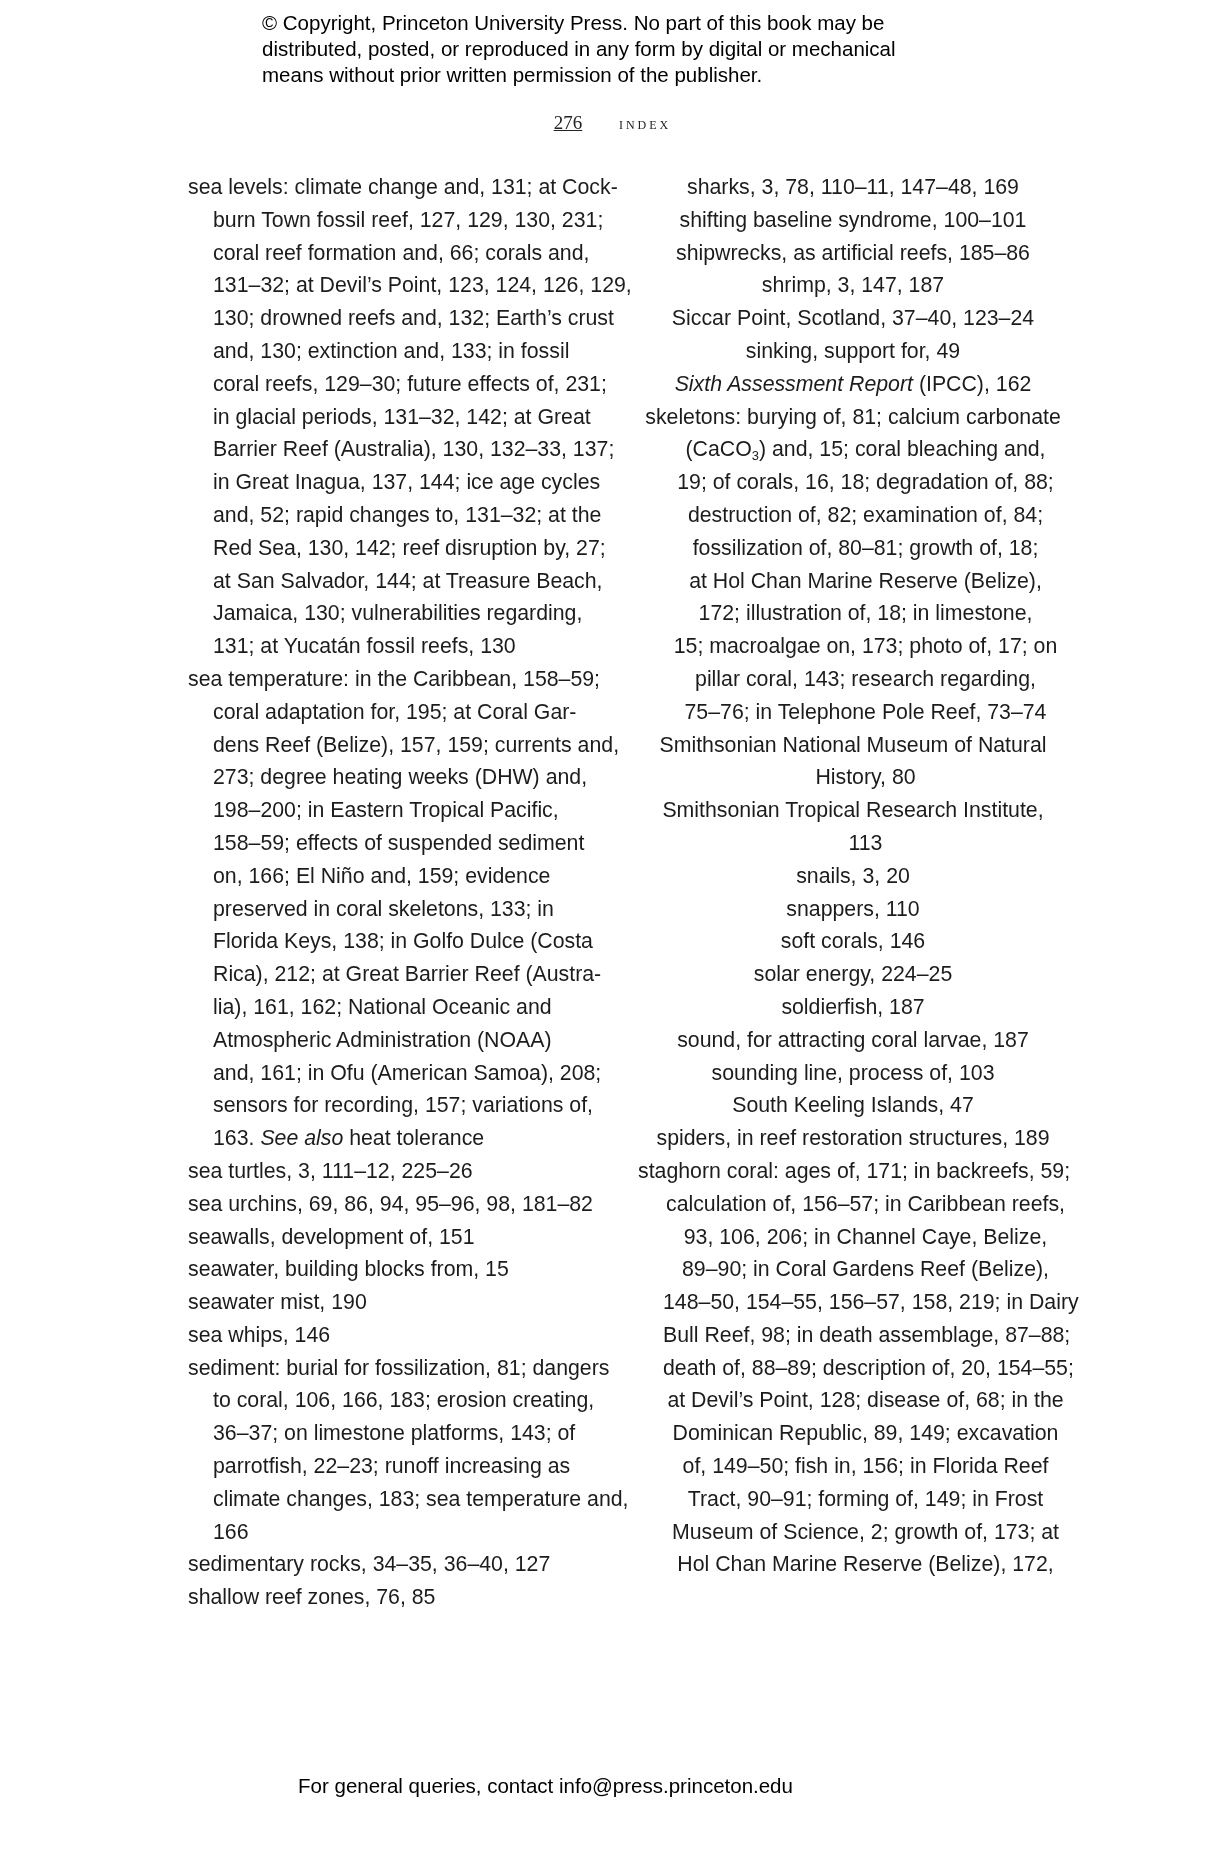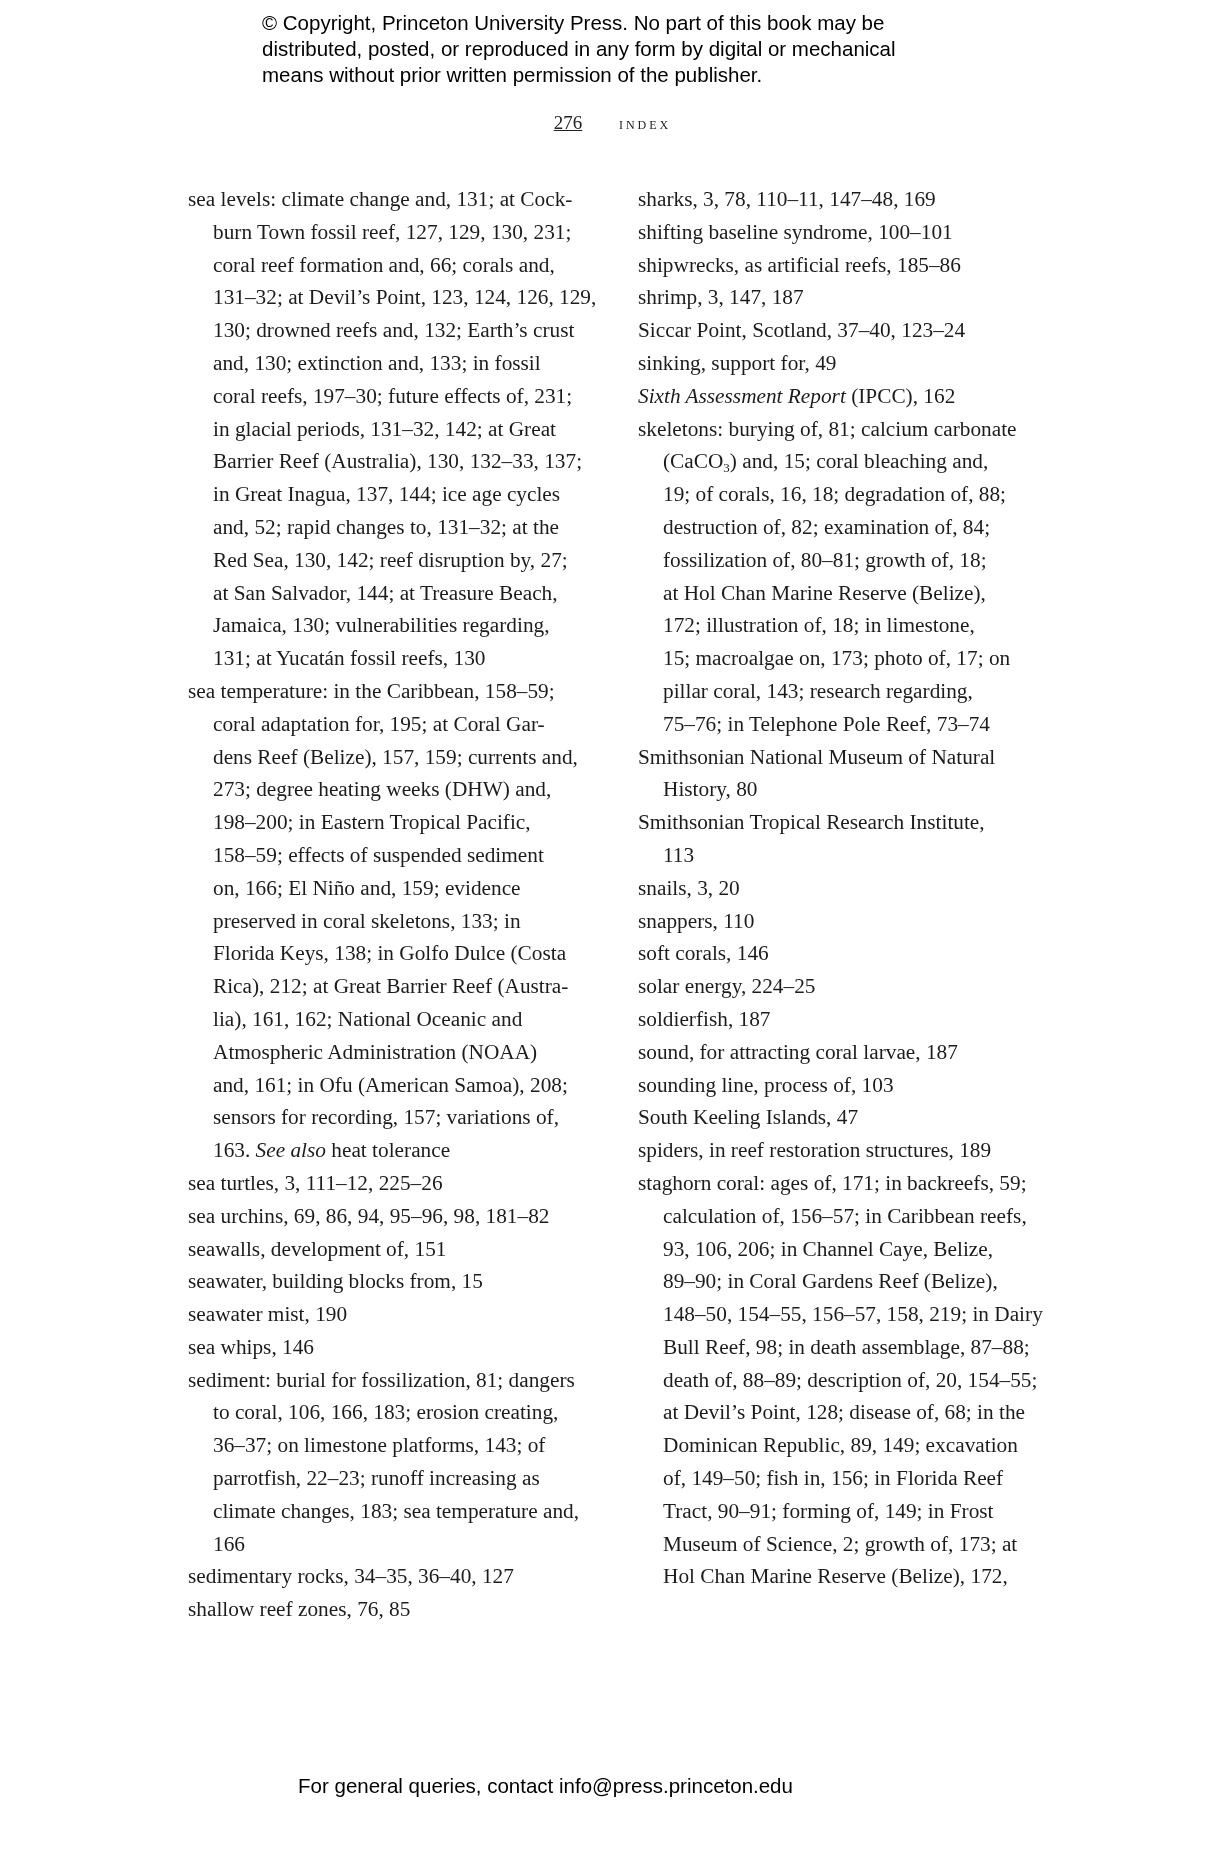--- a/index.html
+++ b/index.html
@@ -35,28 +35,28 @@
       font-size: 19px;
       color: #222;
     }
     .running-head .pageno { margin-right: 32px; text-decoration: underline; }
     .running-head .section {
       letter-spacing: 3px;
       font-size: 12px;
     }
     .column {
       position: absolute;
-      top: 183px;
-      font-family: Liberation Serif, serif;
+      top: 171px;
+      font-family: Liberation Sans, sans-serif;
       font-size: 21.3px;
       line-height: 32.8px;
       color: #1c1c1c;
     }
     .col-left { left: 188px; width: 420px; }
-    .col-right { left: 638px; width: 430px; }
+    .col-right { left: 638px; width: 430px; text-align: center; }
     .entry { margin: 0; }
     .line { white-space: nowrap; }
     .line.indent { padding-left: 25px; }
     .line sub { font-size: 13px; line-height: 0; vertical-align: -4px; }
     .footer {
       position: absolute;
       top: 1774px;
       left: 0;
       width: 1091px;
       text-align: center;
@@ -80,21 +80,21 @@
 </div>
 
 <div class="column col-left">
     <div class="entry">
       <div class="line">sea levels: climate change and, 131; at Cock-</div>
       <div class="line indent">burn Town fossil reef, 127, 129, 130, 231;</div>
       <div class="line indent">coral reef formation and, 66; corals and,</div>
       <div class="line indent">131–32; at Devil’s Point, 123, 124, 126, 129,</div>
       <div class="line indent">130; drowned reefs and, 132; Earth’s crust</div>
       <div class="line indent">and, 130; extinction and, 133; in fossil</div>
-      <div class="line indent">coral reefs, 197–30; future effects of, 231;</div>
+      <div class="line indent">coral reefs, 129–30; future effects of, 231;</div>
       <div class="line indent">in glacial periods, 131–32, 142; at Great</div>
       <div class="line indent">Barrier Reef (Australia), 130, 132–33, 137;</div>
       <div class="line indent">in Great Inagua, 137, 144; ice age cycles</div>
       <div class="line indent">and, 52; rapid changes to, 131–32; at the</div>
       <div class="line indent">Red Sea, 130, 142; reef disruption by, 27;</div>
       <div class="line indent">at San Salvador, 144; at Treasure Beach,</div>
       <div class="line indent">Jamaica, 130; vulnerabilities regarding,</div>
       <div class="line indent">131; at Yucatán fossil reefs, 130</div>
     </div>
     <div class="entry">

